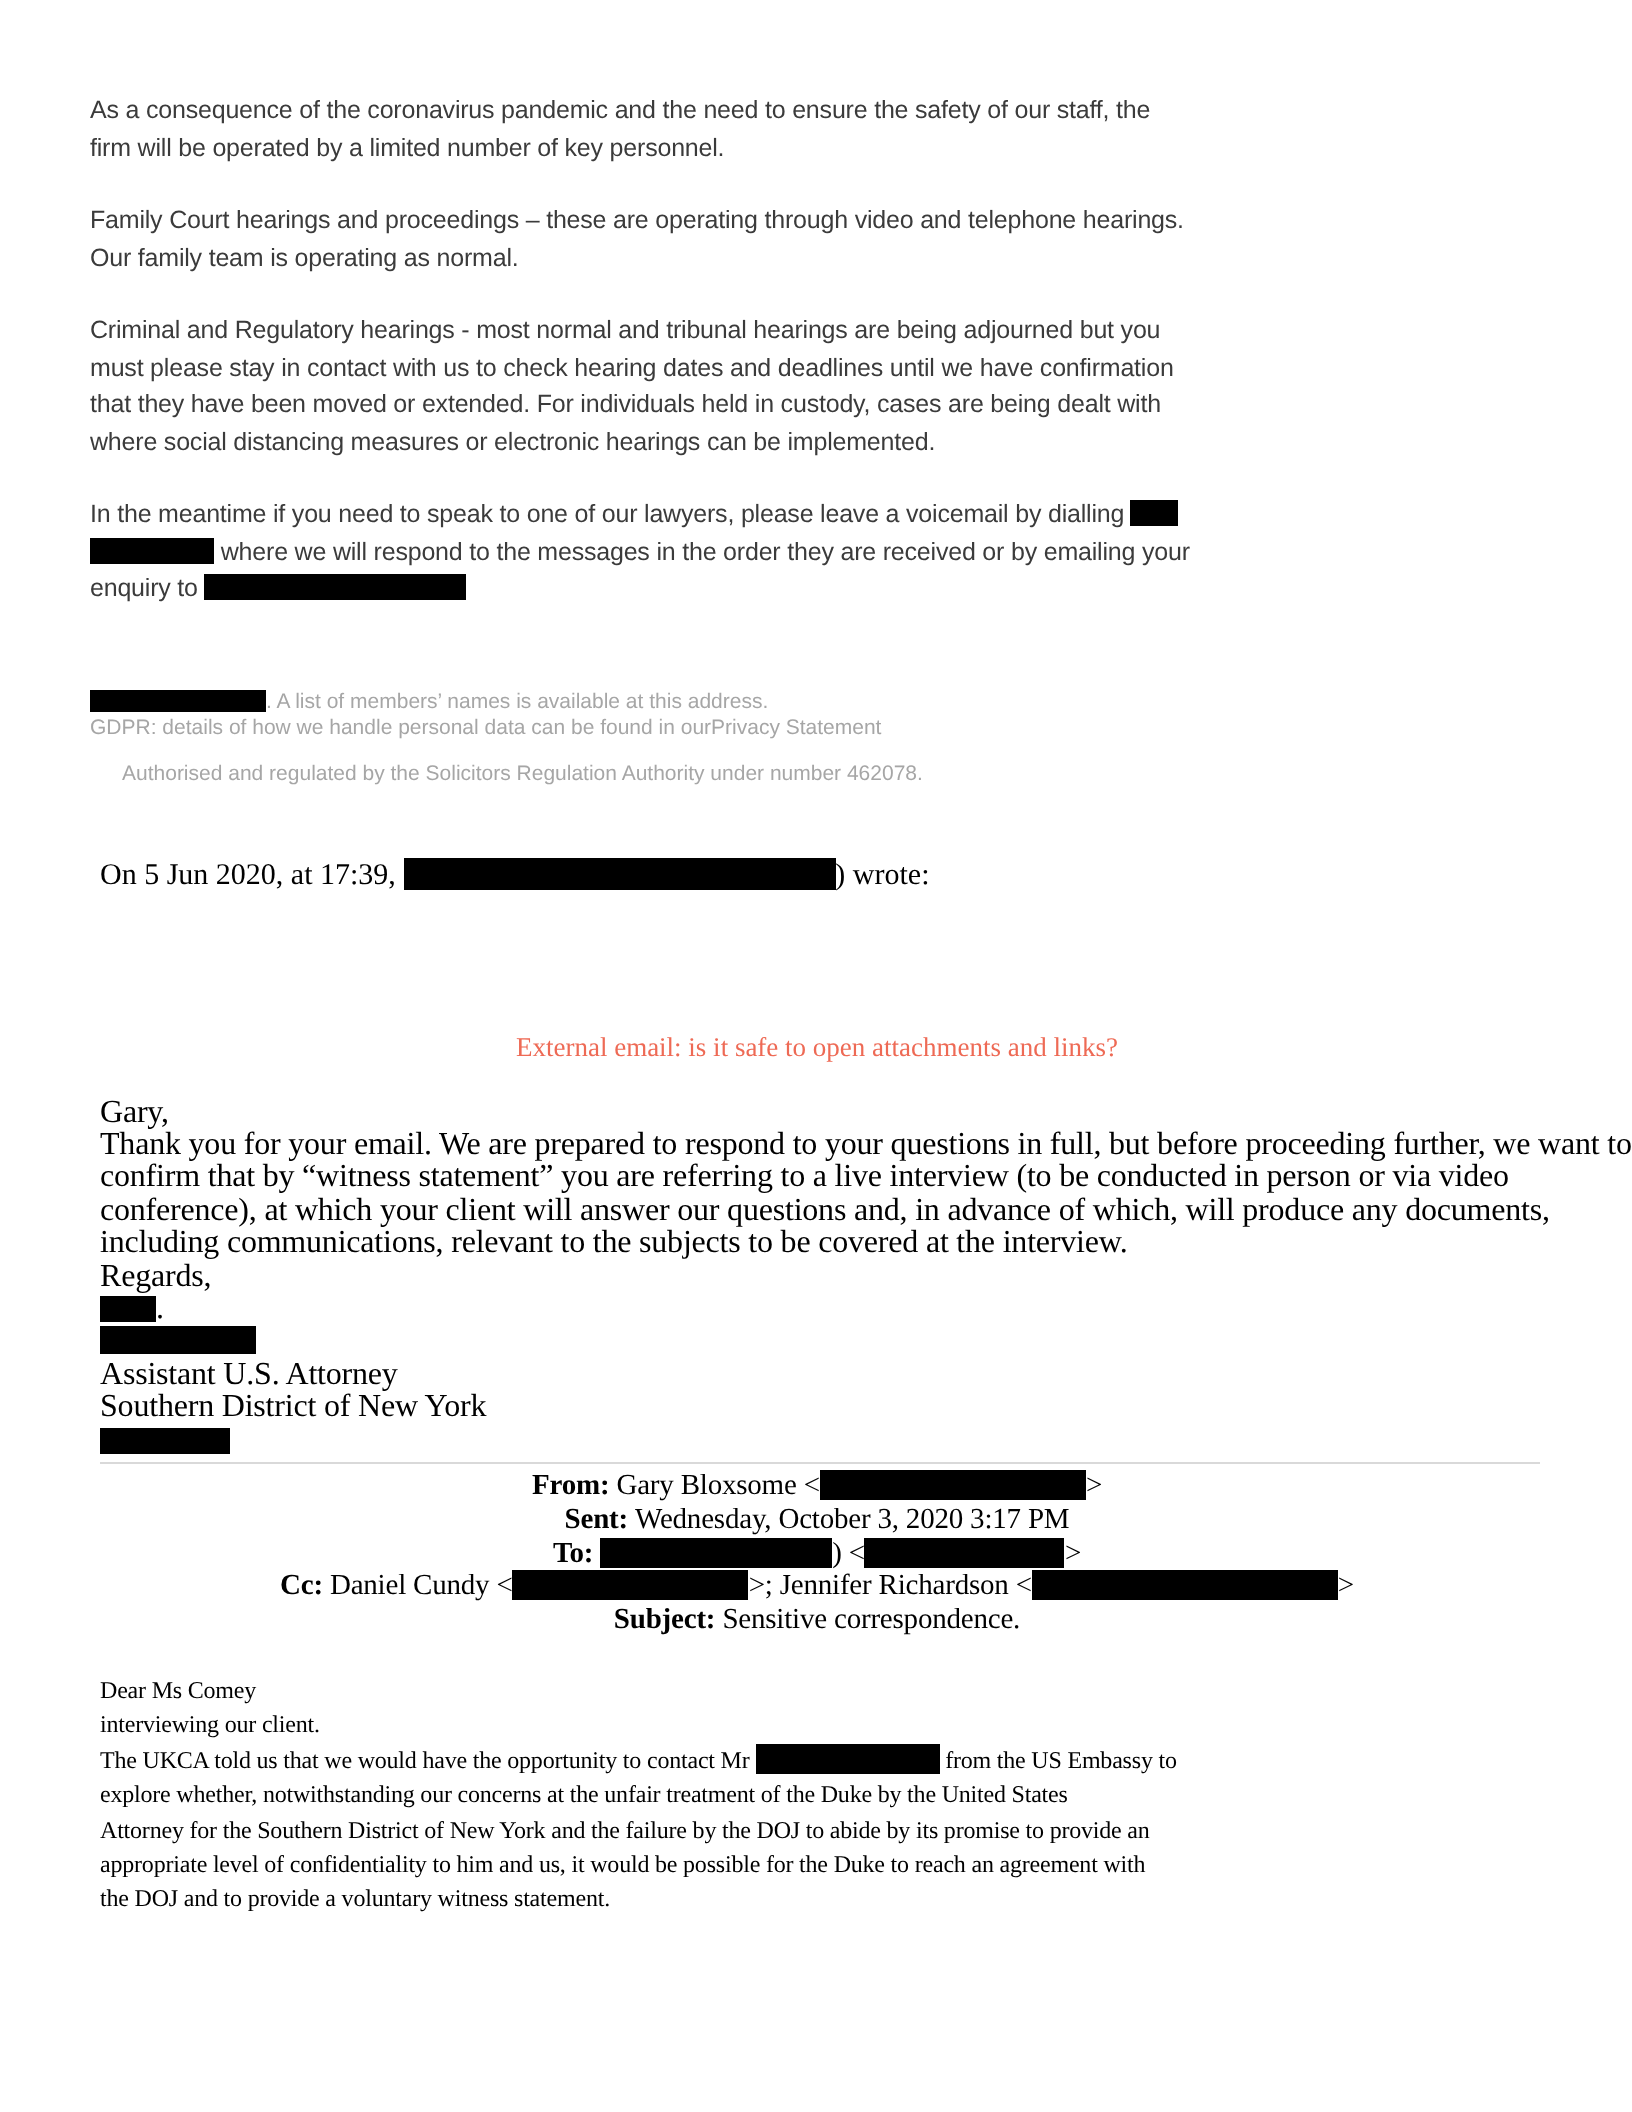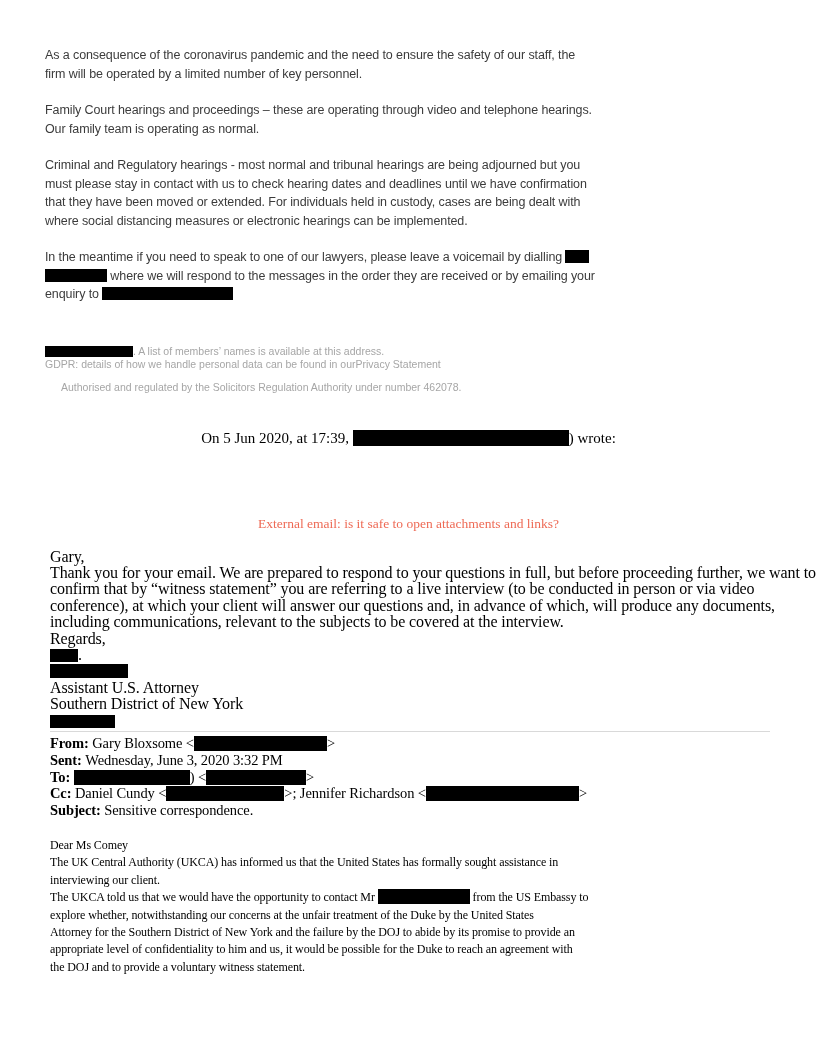--- a/index.html
+++ b/index.html
@@ -27,21 +27,20 @@
     margin-top:41px;
   }
   .footer .line:nth-child(3),
   .footer .line:nth-child(4){margin-top:10px;margin-left:16px;}
   .serif{font-family:"Liberation Serif", serif;color:#000;}
   .quote-intro{
     margin-top:35px;
     margin-left:5px;
     font-size:15px;
     line-height:19px;
-    text-align:center;
   }
   .warning{
     margin-top:67px;
     margin-left:5px;
     font-size:13.5px;
     line-height:18px;
     text-align:center;
   }
   .reply{
     margin-top:16px;
@@ -56,20 +55,21 @@
     width:720px;
     border-top:1px solid #d9d9d9;
     height:0;
   }
   .headers{
     margin-top:3px;
     margin-left:5px;
     font-size:14.5px;
     line-height:16.8px;
     letter-spacing:-0.1px;
+    text-align:center;
   }
   .message{
     margin-top:18px;
     margin-left:5px;
     font-size:12px;
     line-height:17.4px;
     letter-spacing:-0.1px;
     font-family:Liberation Serif, serif;
   }
   .line{white-space:nowrap;}
@@ -135,29 +135,28 @@
       <div class="line"><span class="redact" style="width: 78px; height: 14px;"></span></div>
       <div class="line"><span>Assistant U.S. Attorney</span></div>
       <div class="line"><span>Southern District of New York</span></div>
       <div class="line"><span class="redact" style="width: 65px; height: 13px;"></span></div>
     </div>
 
   <div class="divider"></div>
 
   <div class="serif headers">
       <div class="line"><span class="b">From: </span><span>Gary Bloxsome &lt;</span><span class="redact" style="width: 133px; height: 15px;"></span><span>&gt;</span></div>
-      <div class="line"><span class="b">Sent: </span><span>Wednesday, June 3, 2020 3:32 PM</span></div>
+      <div class="line"><span class="b">Sent: </span><span>Wednesday, October 3, 2020 3:17 PM</span></div>
       <div class="line"><span class="b">To: </span><span class="redact" style="width: 116px; height: 15px;"></span><span>) &lt;</span><span class="redact" style="width: 100px; height: 15px;"></span><span>&gt;</span></div>
       <div class="line"><span class="b">Cc: </span><span>Daniel Cundy &lt;</span><span class="redact" style="width: 118px; height: 15px;"></span><span>&gt;; Jennifer Richardson &lt;</span><span class="redact" style="width: 153px; height: 15px;"></span><span>&gt;</span></div>
       <div class="line"><span class="b">Subject: </span><span>Sensitive correspondence.</span></div>
     </div>
 
   <div class="serif message">
       <div class="line"><span>Dear Ms Comey</span></div>
-      <div class="line"><span>The UK Central Authority (UKCA) has informed us that the United States has formally sought assistance in</span></div>
       <div class="line"><span>interviewing our client.</span></div>
       <div class="line"><span>The UKCA told us that we would have the opportunity to contact Mr </span><span class="redact" style="width: 92px; height: 15px;"></span><span> from the US Embassy to</span></div>
       <div class="line"><span>explore whether, notwithstanding our concerns at the unfair treatment of the Duke by the United States</span></div>
       <div class="line"><span>Attorney for the Southern District of New York and the failure by the DOJ to abide by its promise to provide an</span></div>
       <div class="line"><span>appropriate level of confidentiality to him and us, it would be possible for the Duke to reach an agreement with</span></div>
       <div class="line"><span>the DOJ and to provide a voluntary witness statement.</span></div>
     </div>
 
 </div>
 

